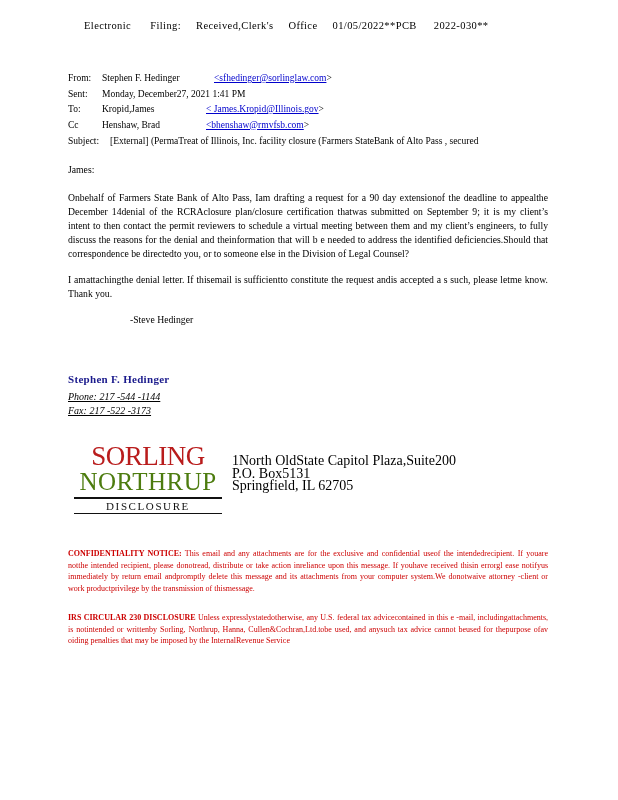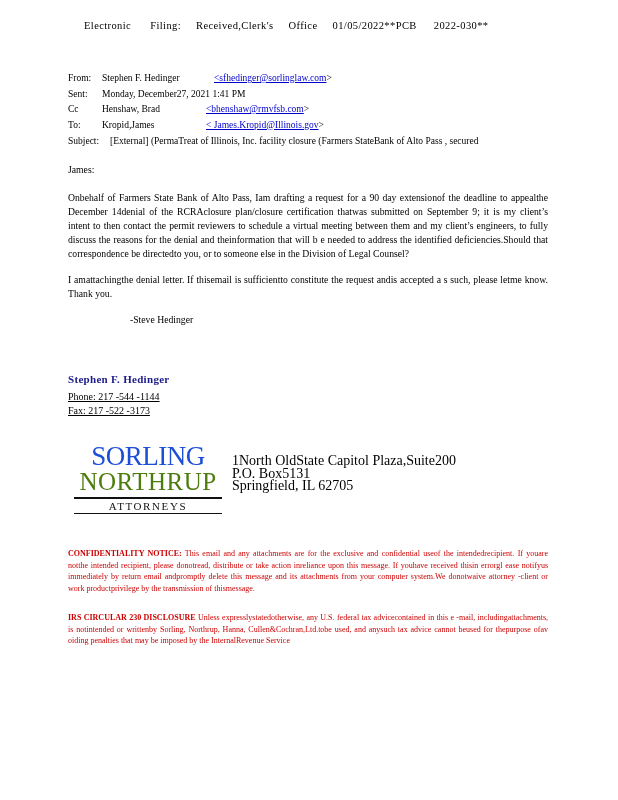--- a/index.html
+++ b/index.html
@@ -97,41 +97,41 @@
     font-size: 10px;
     line-height: 14px;
   }
   .sig-name {
     font-weight: bold;
     color: #1a1a8c;
     font-size: 11px;
     letter-spacing: 0.3px;
     margin-bottom: 4px;
   }
-  .sig-line { color: #000; }
+  .sig-line { color: #000; font-style: italic; }
   .sig-underline { text-decoration: underline; }
   .sig-email {
     color: #1a1a8c;
     text-decoration: underline;
     font-size: 9.5px;
   }
 
   .logo-block {
     position: absolute;
     top: 443px;
     left: 68px;
     width: 160px;
     text-align: center;
   }
   .logo-sorling {
     font-family: "Liberation Serif", serif;
     font-size: 27px;
     letter-spacing: -0.5px;
     line-height: 26px;
-    color: #1d4ed8;
+    color: #b91c1c;
   }
   .logo-northrup {
     font-family: "Liberation Serif", serif;
     font-size: 25px;
     letter-spacing: 0.5px;
     line-height: 26px;
     color: #4d7c0f;
   }
   .logo-attorneys {
     font-family: "Liberation Serif", serif;
@@ -190,24 +190,24 @@
   </div>
 
   <div class="header-block">
     <div class="hdr-row">
       <span class="hdr-label w-from">From:</span><span class="hdr-val namepad">Stephen    F. Hedinger</span><span class="mail-link">&lt;sfhedinger@sorlinglaw.com</span><span class="hdr-val">&gt;</span>
     </div>
     <div class="hdr-row">
       <span class="hdr-label w-sent">Sent:</span><span class="hdr-val">Monday,    December27,    2021  1:41  PM</span>
     </div>
     <div class="hdr-row">
+      <span class="hdr-label w-to">To:</span><span class="hdr-val namepad2">Kropid,James</span><span class="mail-link">&lt;  James.Kropid@Illinois.gov</span><span class="hdr-val">&gt;</span>
+    </div>
+    <div class="hdr-row">
       <span class="hdr-label w-cc">Cc</span><span class="hdr-val namepad2">Henshaw,   Brad</span><span class="mail-link">&lt;bhenshaw@rmvfsb.com</span><span class="hdr-val">&gt;</span>
-    </div>
-    <div class="hdr-row">
-      <span class="hdr-label w-to">To:</span><span class="hdr-val namepad2">Kropid,James</span><span class="mail-link">&lt;  James.Kropid@Illinois.gov</span><span class="hdr-val">&gt;</span>
     </div>
     <div class="hdr-row subject-row">
       <span class="hdr-label w-subj">Subject:</span><span class="hdr-val">[External]   (PermaTreat   of  Illinois,  Inc.  facility  closure   (Farmers   StateBank   of  Alto  Pass  , secured</span>
     </div>
   </div>
 
   <div class="body-block">
     <p class="para salutation">James:</p>
     <p class="para">Onbehalf    of  Farmers   State   Bank  of  Alto  Pass,  Iam  drafting   a  request   for  a 90  day  extensionof    the deadline   to  appealthe    December   14denial   of  the  RCRAclosure   plan/closure    certification    thatwas submitted on September 9; it is my client’s intent to then contact the permit reviewers to schedule a virtual meeting between them and my client’s engineers, to fully discuss the reasons for the denial and theinformation      that  will  b e  needed   to  address   the  identified    deficiencies.Should      that  correspondence       be directedto      you,  or  to  someone    else  in  the  Division   of  Legal  Counsel?</p>
     <p class="para">I amattachingthe     denial   letter.   If thisemail   is sufficientto   constitute    the  request   andis  accepted   a   s such,  please   letme   know.   Thank   you.</p>
@@ -217,21 +217,21 @@
   <div class="sig-block">
     <div class="sig-name">Stephen     F.  Hedinger</div>
     <div class="sig-line sig-underline">Phone:   217  -544  -1144</div>
     <div class="sig-line sig-underline">Fax:  217  -522  -3173</div>
   </div>
 
   <div class="logo-block">
     <div class="logo-sorling">SORLING</div>
     <div class="logo-northrup">NORTHRUP</div>
     <div class="logo-rule"></div>
-    <div class="logo-attorneys">ATTORNEYS</div>
+    <div class="logo-attorneys">DISCLOSURE</div>
     <div class="logo-rule2"></div>
   </div>
 
   <div class="address-block">
     <div>1North    OldState    Capitol   Plaza,Suite200</div>
     <div>P.O.  Box5131</div>
     <div>Springfield,    IL  62705</div>
   </div>
 
   <div class="legal-block">

